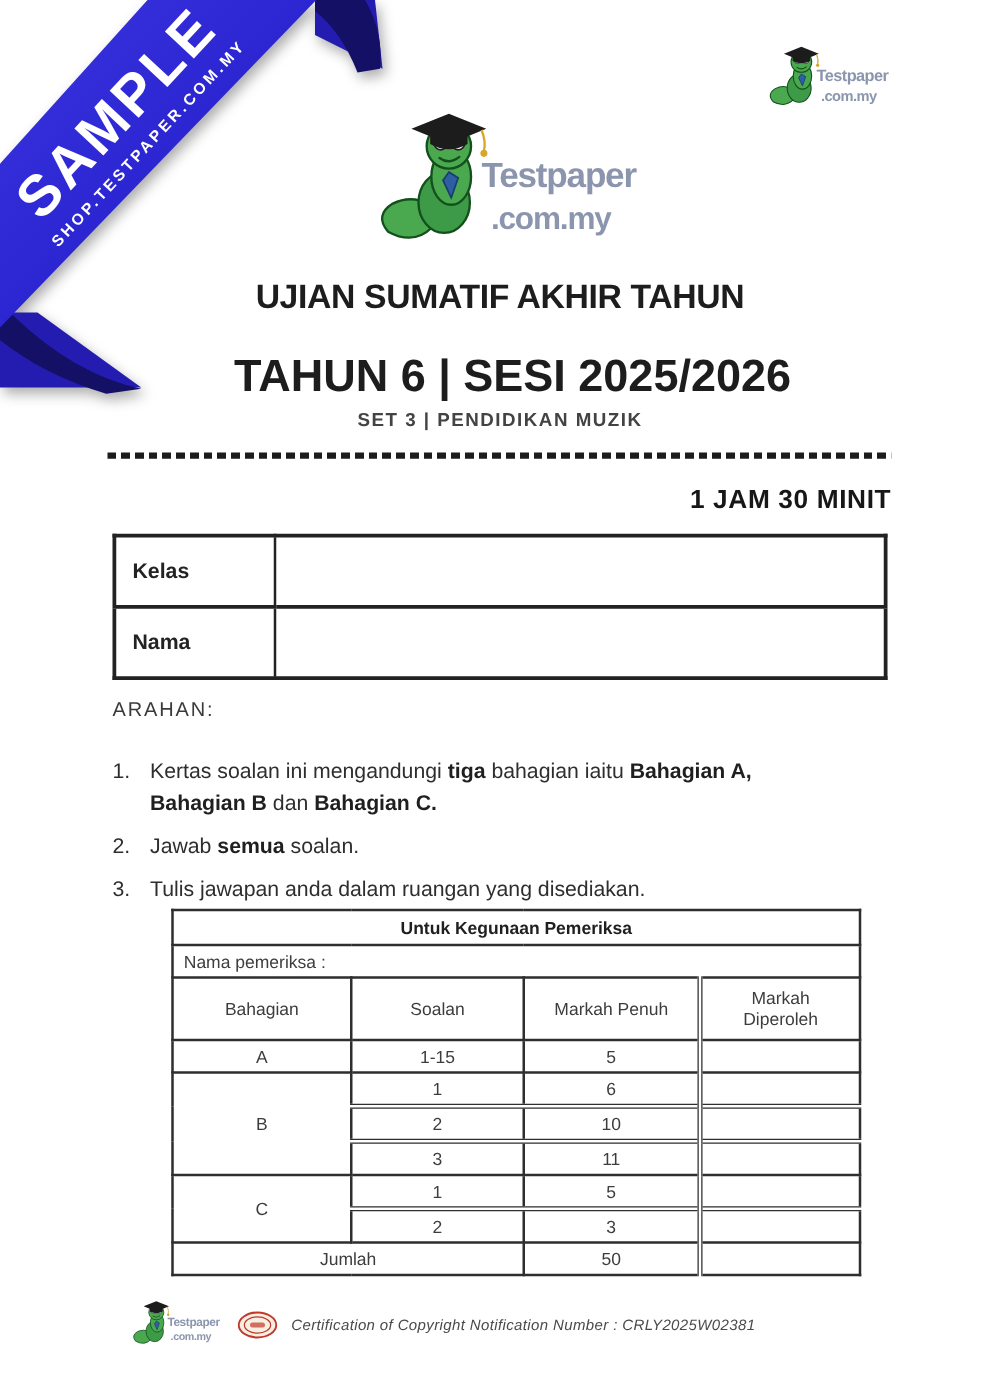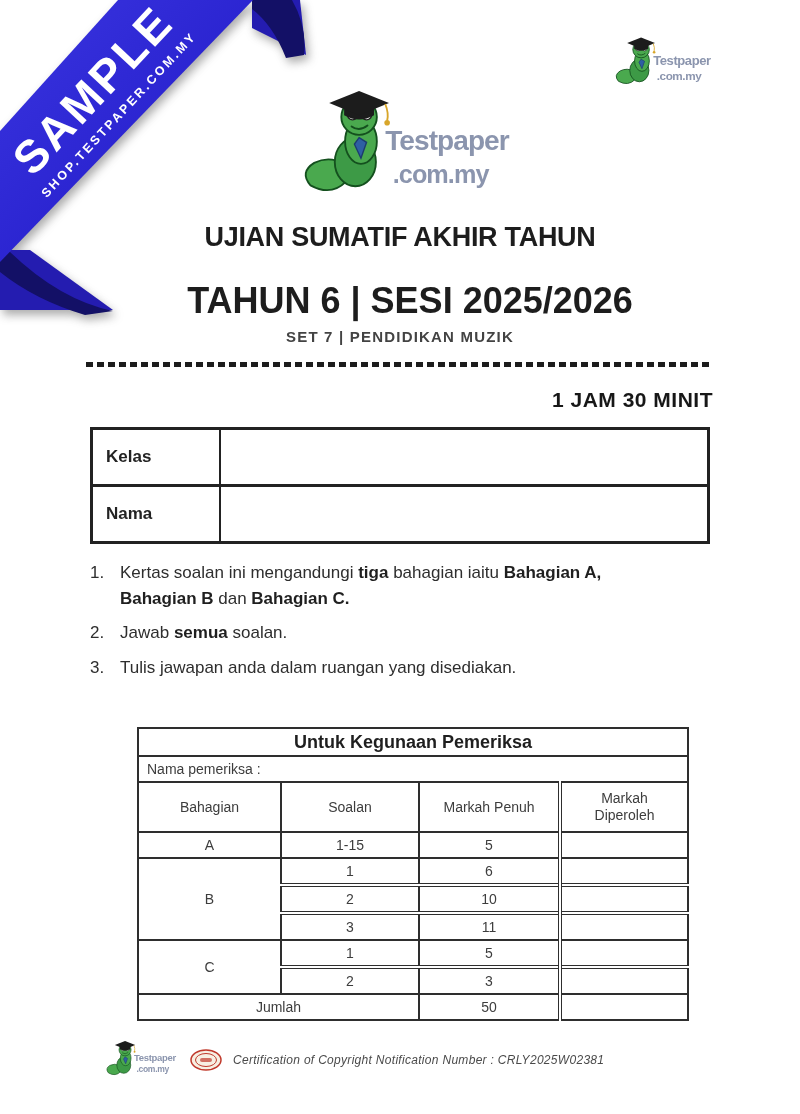--- a/index.html
+++ b/index.html
@@ -46,21 +46,21 @@
                 margin-bottom:9px; line-height:1.5; }
   .instr-no { width:21px; flex:none; }
   .instr-text { max-width:545px; }
   .instr-text strong { font-weight:bold; color:#1f1f1f; }
   
   .exam-table { position:absolute; left:137px; top:727px; width:550px;
                 border-collapse:collapse; table-layout:fixed;
                 font-size:14px; color:#3d3d3d; text-align:center; }
   .exam-table td { border:2px solid #2e2e2e; height:22px; padding:1px 4px; }
   .exam-table { border:2px solid #2e2e2e; }
-  .exam-table .t-title { font-weight:bold; color:#1f1f1f; font-size:18px; height:24px; }
+  .exam-table .t-title { font-weight:bold; color:#1f1f1f; font-size:14px; height:24px; }
   .exam-table .t-examiner { text-align:left; padding-left:8px; height:22px; }
   .exam-table .t-head td { height:46px; }
   .exam-table td.dbl { border-left:4px double #2e2e2e; }
   .exam-table tr.dt td { border-top:4px double #2e2e2e; }
   .narrow { display:inline-block; max-width:78px; line-height:1.25; }
   
   .footer { position:absolute; left:106px; top:1040px; display:flex; align-items:center; gap:10px; }
   .cert-text { font-size:12px; font-style:italic; color:#4a4a4a; letter-spacing:.3px; }
 </style>
 </head>
@@ -118,38 +118,39 @@
   <svg class="logo-top-right" width="100" height="55" viewBox="0 0 230 126">
     <use href="#tp-logo"></use>
   </svg>
 
   <svg class="logo-main" width="215" height="118" viewBox="0 0 230 126">
     <use href="#tp-logo"></use>
   </svg>
 
   <div class="title">UJIAN SUMATIF AKHIR TAHUN</div>
   <div class="subtitle">TAHUN 6 | SESI 2025/2026</div>
-  <div class="set-info">SET 7 | PENDIDIKAN MUZIK</div>
+  <div class="set-info">SET 3 | PENDIDIKAN MUZIK</div>
   <div class="dash-line"></div>
   <div class="duration">1 JAM 30 MINIT</div>
 
   <table class="stu-table">
     <tbody>
         <tr>
       <td class="stu-label">Kelas</td>
       <td></td>
     </tr>
     <tr>
       <td class="stu-label">Nama</td>
       <td></td>
     </tr>
   </tbody>
     </table>
 
   <div class="instructions">
+    <p class="instr-heading">ARAHAN:</p>
     <div class="instr-item">
       <span class="instr-no">1.</span>
       <span class="instr-text"><span>Kertas soalan ini mengandungi </span><strong>tiga</strong><span> bahagian iaitu </span><strong>Bahagian A,</strong><span> </span><strong>Bahagian B</strong><span> dan </span><strong>Bahagian C.</strong></span>
     </div>
     <div class="instr-item">
       <span class="instr-no">2.</span>
       <span class="instr-text"><span>Jawab </span><strong>semua</strong><span> soalan.</span></span>
     </div>
     <div class="instr-item">
       <span class="instr-no">3.</span>

